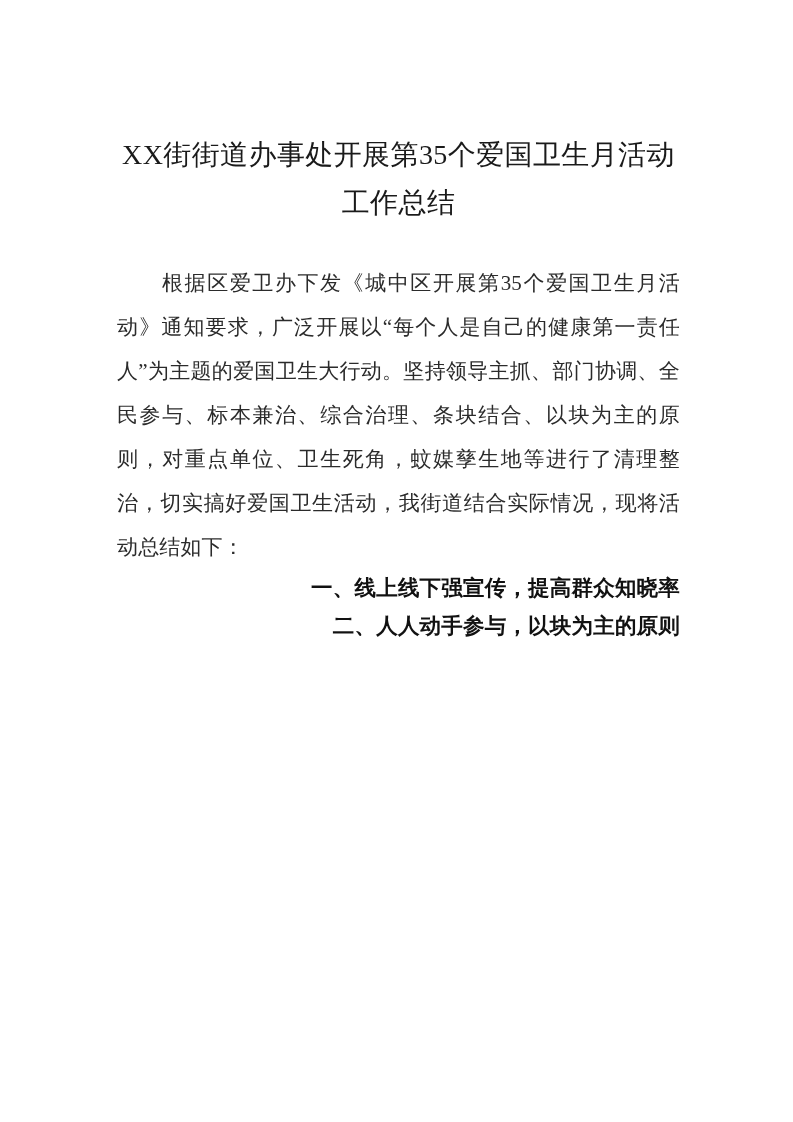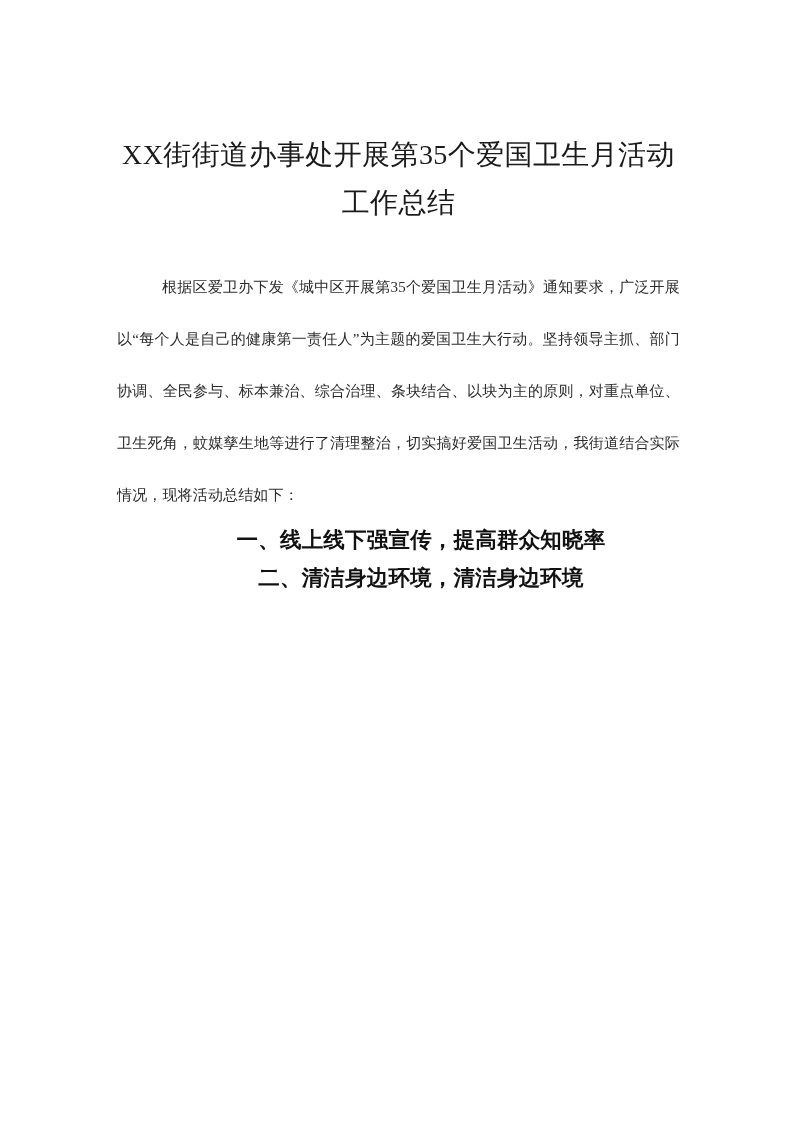--- a/index.html
+++ b/index.html
@@ -36,50 +36,50 @@
     margin: 0;
     padding: 0;
   }
 
   .title-spacer {
     height: 34px;
   }
 
   .doc-para {
     font-family: "Liberation Serif", "DejaVu Serif", serif;
-    font-size: 15px;
-    line-height: 52px;
+    font-size: 21px;
+    line-height: 44px;
     color: #2b2b2b;
     text-align: justify;
     text-justify: inter-ideograph;
     text-indent: 45px;
     margin: 0;
     padding: 0;
     letter-spacing: 0.15px;
   }
 
   .doc-heading {
     font-family: "DejaVu Sans", "Liberation Sans", sans-serif;
     font-size: 21.5px;
     line-height: 38.2px;
     color: #111111;
     font-weight: 700;
-    text-align: center;
+    text-align: right;
     text-indent: 45px;
     margin: 0;
     padding: 0;
     letter-spacing: 0.2px;
   }
 </style>
 </head>
 <body>
 
 <div class="page">
   <div class="doc-body">
     <h1 class="doc-title">XX街街道办事处开展第35个爱国卫生月活动工作总结</h1>
     <div class="title-spacer"></div>
     <div id="blocks-container">
         <p class="doc-para">根据区爱卫办下发《城中区开展第35个爱国卫生月活动》通知要求，广泛开展以“每个人是自己的健康第一责任人”为主题的爱国卫生大行动。坚持领导主抓、部门协调、全民参与、标本兼治、综合治理、条块结合、以块为主的原则，对重点单位、卫生死角，蚊媒孳生地等进行了清理整治，切实搞好爱国卫生活动，我街道结合实际情况，现将活动总结如下：</p>
         <p class="doc-heading">一、线上线下强宣传，提高群众知晓率</p>
-        <p class="doc-heading">二、清洁身边环境，清洁身边环境</p>
+        <p class="doc-heading">二、人人动手参与，以块为主的原则</p>
       </div>
   </div>
 </div>
 
 </body></html>

